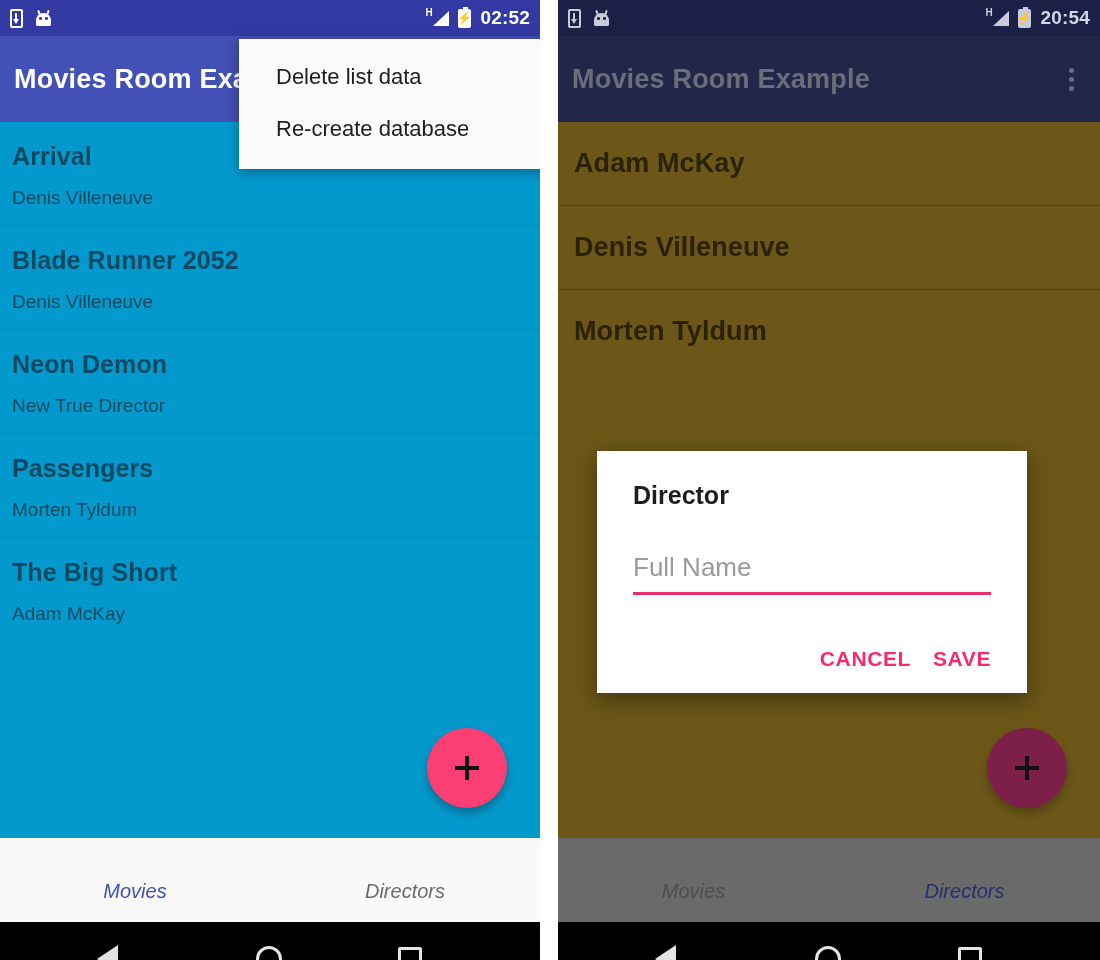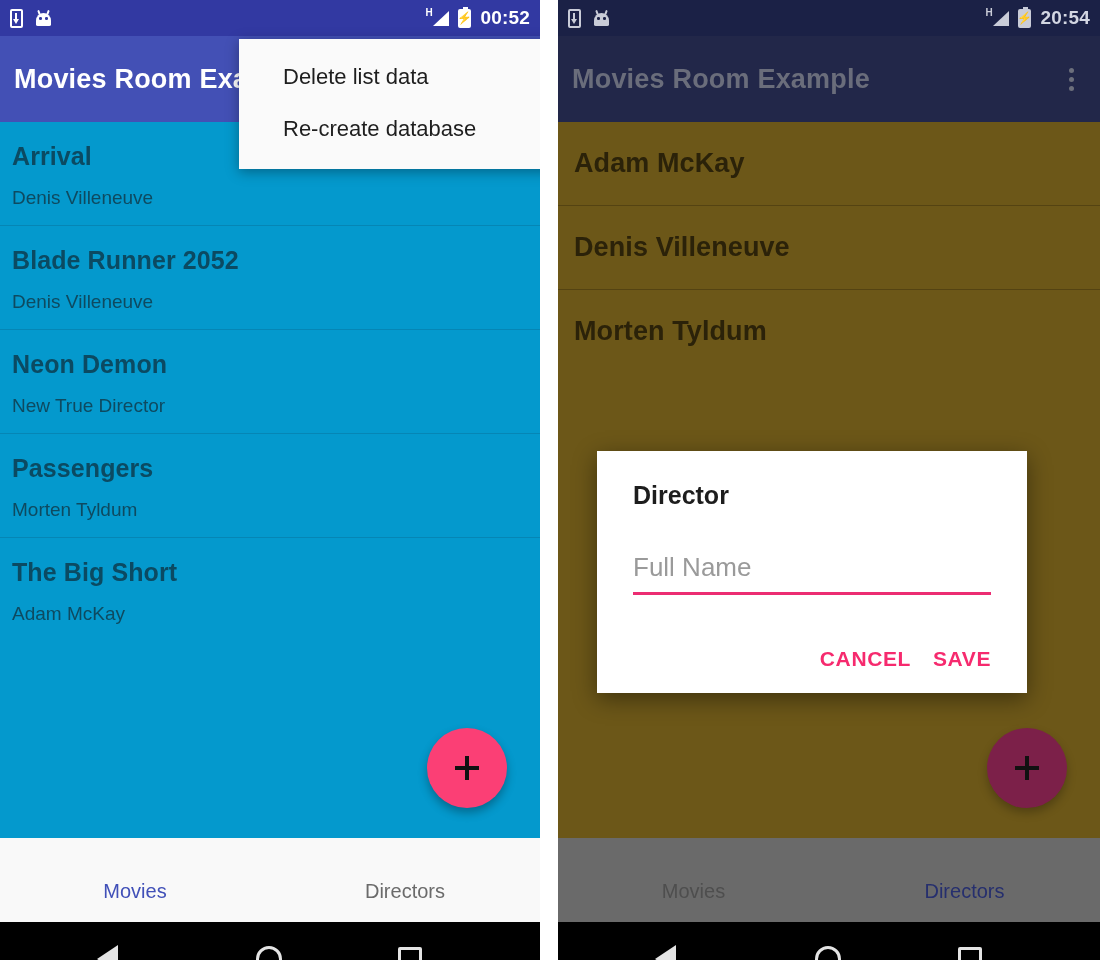--- a/index.html
+++ b/index.html
@@ -137,21 +137,21 @@
   }
   .fab .plus::before { left: 13px; top: 3px; width: 4px; height: 24px; }
   .fab .plus::after  { top: 13px; left: 3px; height: 4px; width: 24px; }
 
   
   .tabs { position: relative; display: flex; height: 84px; width: 100%; }
   .tabs.light { background: #f9f9f9; }
   .tabs.dim   { background: #6a6a6a; }
   .tab {
     flex: 1; display: flex; align-items: center; justify-content: center;
-    font-size: 20px; padding-top: 22px;
+    font-size: 20px; padding-top: 22px; font-style: italic;
   }
   .tabs.light .tab.active   { color: #4150b8; }
   .tabs.light .tab.inactive { color: #6b6b6b; }
   .tabs.dim .tab.active     { color: #262f6e; }
   .tabs.dim .tab.inactive   { color: #4e4e4e; }
 
   
   .navbar {
     height: 74px; width: 100%; background: #000;
     display: flex; align-items: center; justify-content: space-around;
@@ -172,21 +172,21 @@
     width: 0; height: 0; border-top: 9px solid transparent;
     border-bottom: 9px solid transparent; border-right: 14px solid #000;
   }
   .nav-home { width: 26px; height: 26px; border: 3px solid #e4e4e4; border-radius: 50%; }
   .nav-recents { width: 24px; height: 24px; border: 3px solid #e4e4e4; border-radius: 2px; }
 
   
   .popup {
     position: absolute; left: 239px; top: 39px; width: 338px;
     background: #fafafa; box-shadow: 0 3px 12px rgba(0,0,0,.34);
-    z-index: 40; padding: 12px 0 14px 18px;
+    z-index: 40; padding: 12px 0 14px 11px;
   }
   .popup-item {
     padding: 13px 26px; font-size: 22px; color: #1e1e1e; white-space: nowrap;
   }
 
   
   .scrim { position: absolute; inset: 0; background: transparent; z-index: 30; }
   .dialog {
     position: absolute; left: 39px; top: 329px; width: 430px;
     background: #ffffff; z-index: 35; padding: 30px 36px 22px 36px;
@@ -228,21 +228,21 @@
         </span>
       </div>
       <div class="sb-right">
         <span class="ic-signal">
           <span class="h">H</span>
           <span class="tri"></span>
         </span>
         <span class="ic-battery">
             <span class="bolt">⚡</span>
           </span>
-        <span class="sb-time">00:52</span>
+        <span class="sb-time">02:52</span>
       </div>
     </div>
 
     <div class="appbar indigo">
       <div class="appbar-title">Movies Room Example</div>
     </div>
 
     <div class="content movies">
       <div class="list-item">
         <div class="item-title">Arrival</div>

